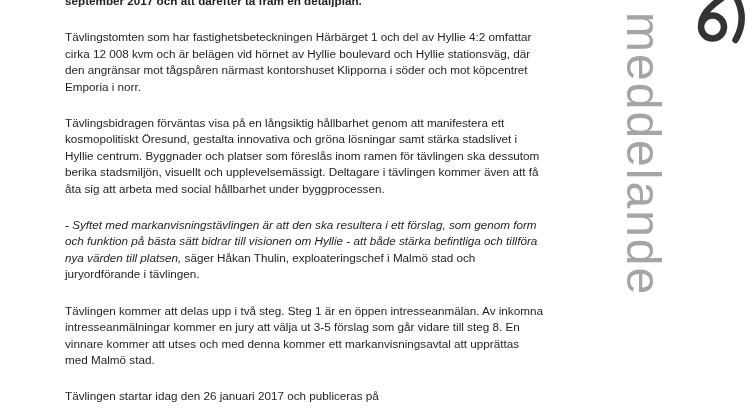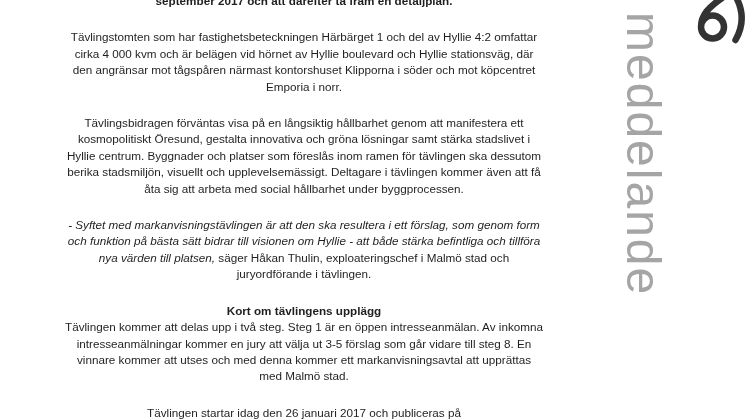--- a/index.html
+++ b/index.html
@@ -4,21 +4,20 @@
 <style>
   html, body { margin: 0; padding: 0; background: #ffffff; }
   .page {
     position: relative;
     width: 746px;
     height: 419px;
     background: #ffffff;
     overflow: hidden;
     font-family: "Liberation Sans", sans-serif;
     color: #1f1f1f;
-    text-align: center;
   }
   .content {
     position: absolute;
     left: 65px;
     top: 0;
     width: 478px;
     font-size: 11.7px;
     line-height: 16.4px;
   }
   .content p { margin: 0 0 20px 0; }
@@ -52,27 +51,26 @@
   }
 </style>
 </head>
 <body>
 
 <div class="page">
 
   <div class="content">
     <p class="lead">september 2017 och att därefter ta fram en detaljplan.</p>
 
-    <p>Tävlingstomten som har fastighetsbeteckningen Härbärget 1 och del av Hyllie 4:2 omfattar cirka 4 000 kvm och är belägen vid hörnet av Hyllie boulevard och Hyllie stationsväg, där den angränsar mot tågspåren närmast kontorshuset Klipporna i söder och mot köpcentret Emporia i norr.</p>
+    <p>Tävlingstomten som har fastighetsbeteckningen Härbärget 1 och del av Hyllie 4:2 omfattar cirka 12 008 kvm och är belägen vid hörnet av Hyllie boulevard och Hyllie stationsväg, där den angränsar mot tågspåren närmast kontorshuset Klipporna i söder och mot köpcentret Emporia i norr.</p>
 
     <p>Tävlingsbidragen förväntas visa på en långsiktig hållbarhet genom att manifestera ett kosmopolitiskt Öresund, gestalta innovativa och gröna lösningar samt stärka stadslivet i Hyllie centrum. Byggnader och platser som föreslås inom ramen för tävlingen ska dessutom berika stadsmiljön, visuellt och upplevelsemässigt. Deltagare i tävlingen kommer även att få åta sig att arbeta med social hållbarhet under byggprocessen.</p>
 
     <p class="quote"><em>- Syftet med markanvisningstävlingen är att den ska resultera i ett förslag, som genom form och funktion på bästa sätt bidrar till visionen om Hyllie - att både stärka befintliga och tillföra nya värden till platsen,</em><span> säger Håkan Thulin, exploateringschef i Malmö stad och juryordförande i tävlingen.</span></p>
 
-    <p class="heading">Kort om tävlingens upplägg</p>
 
     <p>Tävlingen kommer att delas upp i två steg. Steg 1 är en öppen intresseanmälan. Av inkomna intresseanmälningar kommer en jury att välja ut 3-5 förslag som går vidare till steg 8. En vinnare kommer att utses och med denna kommer ett markanvisningsavtal att upprättas med Malmö stad.</p>
 
     <p>Tävlingen startar idag den 26 januari 2017 och publiceras på</p>
   </div>
 
   <div class="vertical-label">meddelande</div>
 
   <div class="logo-fragment">
     <svg width="54" height="50" viewBox="0 0 54 50" aria-hidden="true">

